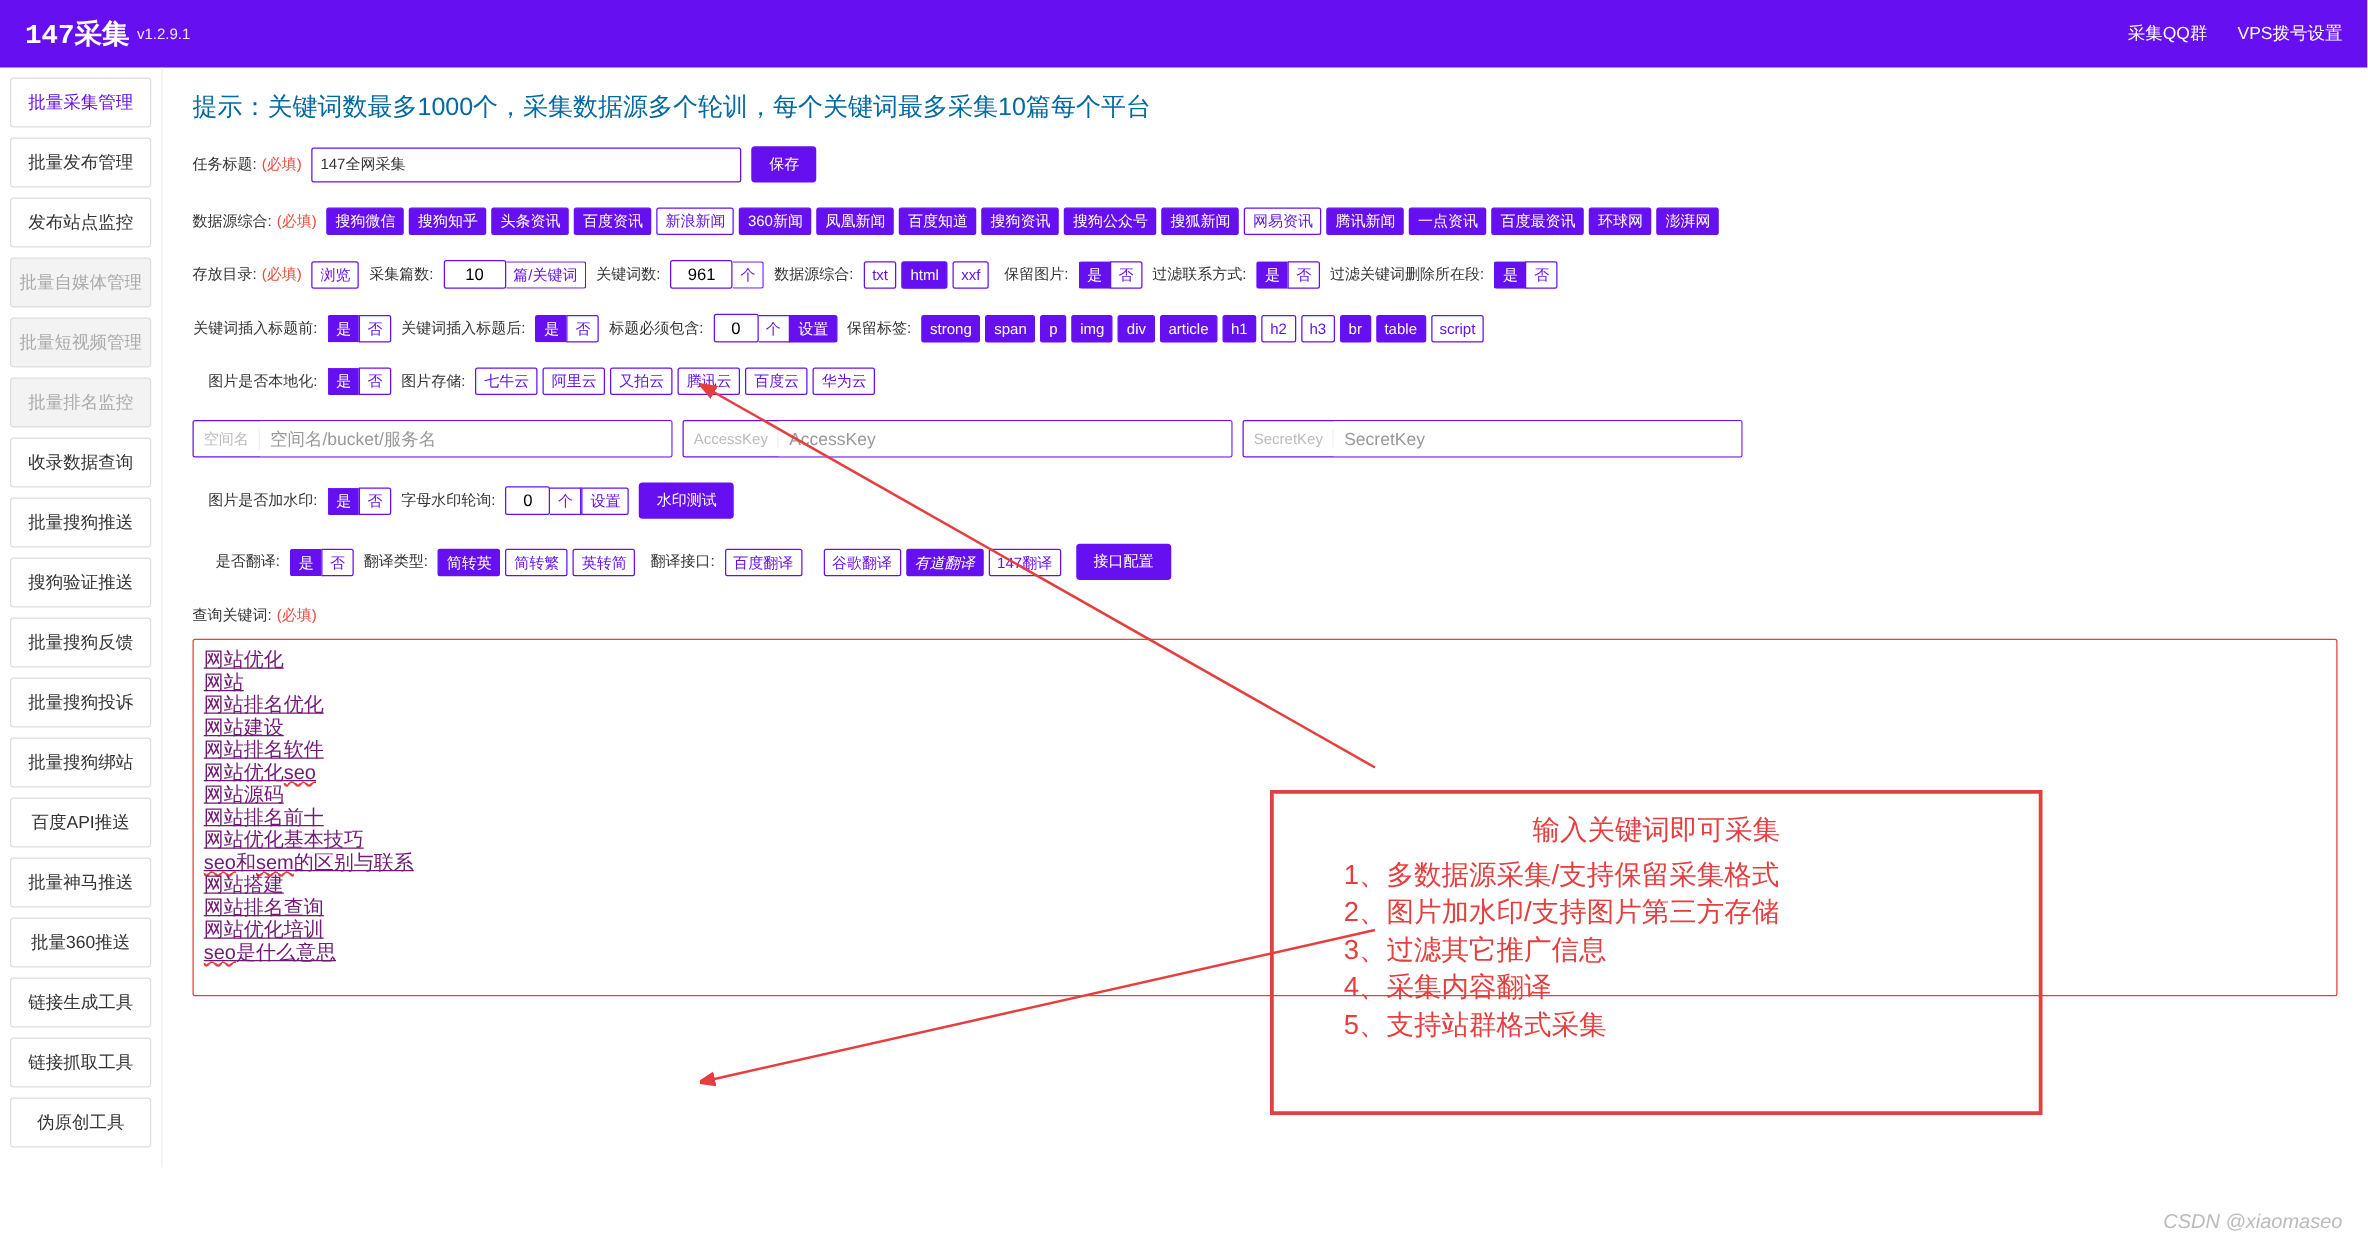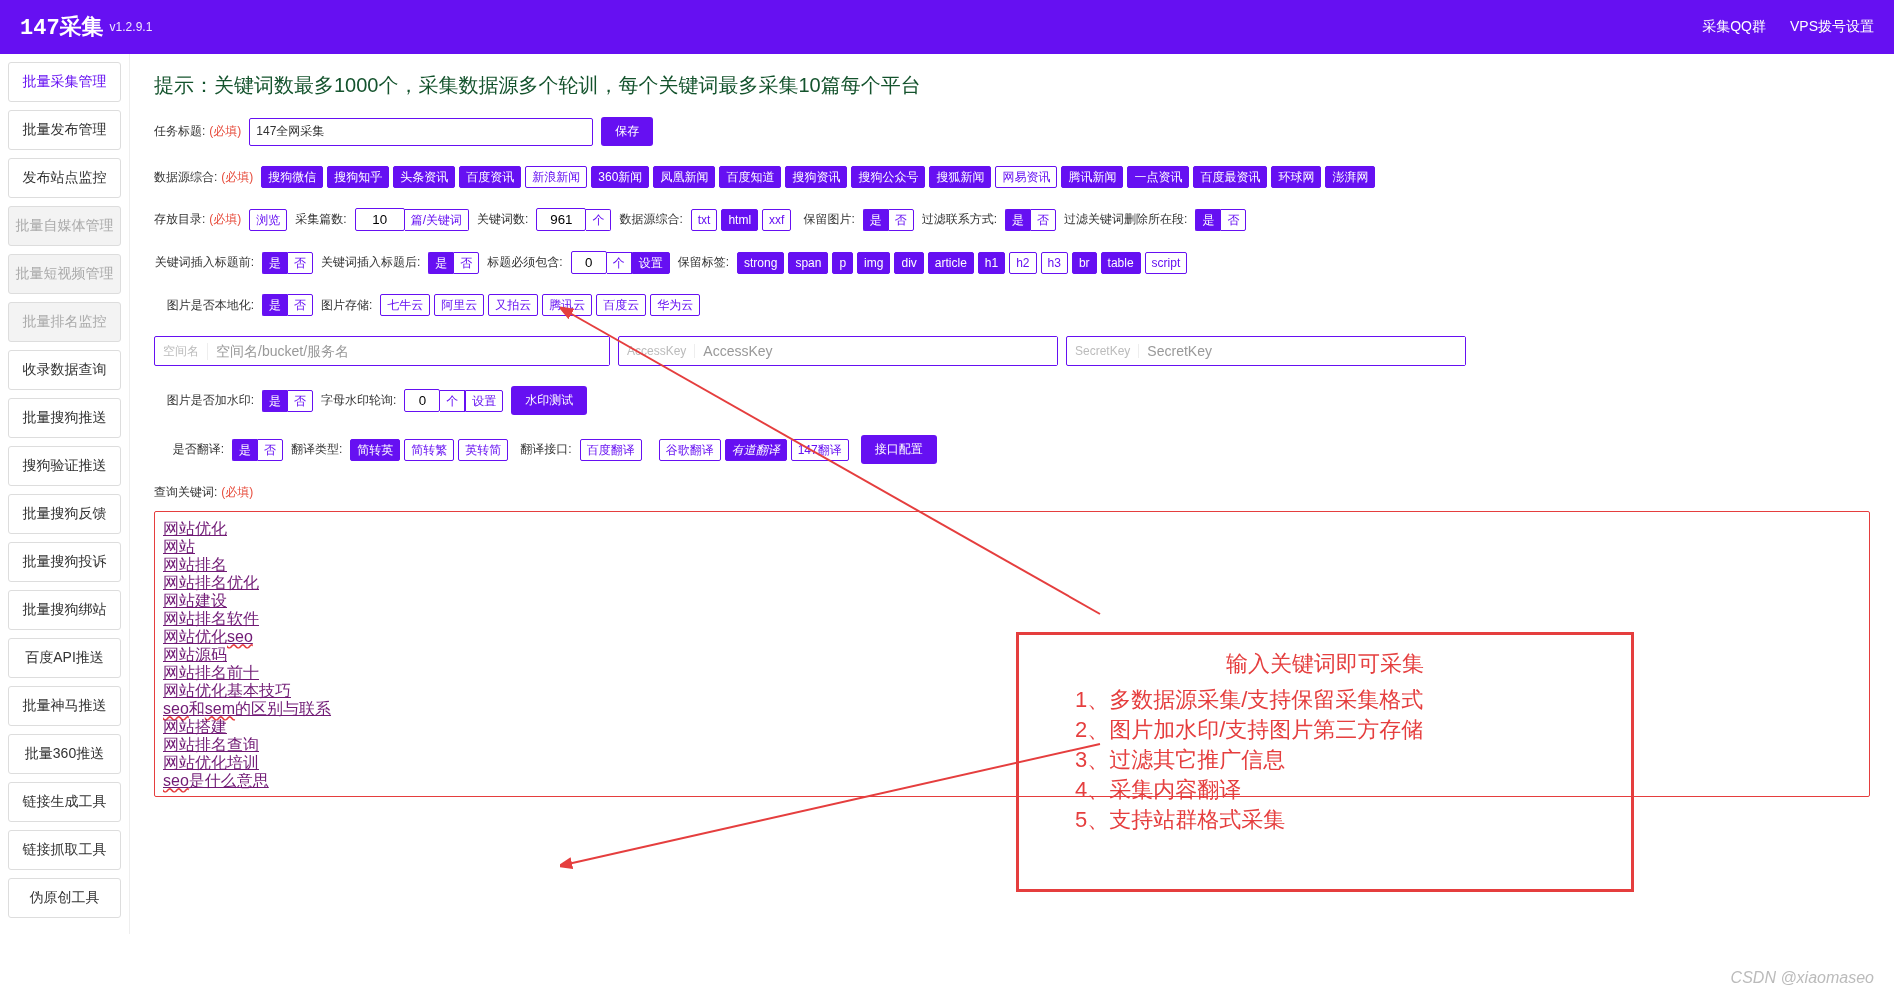--- a/index.html
+++ b/index.html
@@ -8,21 +8,21 @@
 .header .title { font-size: 22px; font-weight: bold; font-family: Liberation Mono, monospace; }
 .header .ver { font-size: 12px; margin-left: 6px; opacity: .9; }
 .header .spacer { flex: 1; }
 .header a { color: #fff; text-decoration: none; margin-left: 24px; font-size: 14px; }
 .layout { display: flex; }
 .sidebar { width: 130px; padding: 8px; border-right: 1px solid #eee; }
 .sidebar .item { border: 1px solid #ddd; border-radius: 3px; margin-bottom: 8px; text-align: center; padding: 10px 0; font-size: 14px; cursor: pointer; color: #333; }
 .sidebar .item.active { color: #6610f2; }
 .sidebar .item.disabled { background: #f3f3f3; color: #aaa; }
 .main { flex: 1; padding: 18px 24px; position: relative; }
-.hint { font-size: 20px; color: #14532d; margin-bottom: 18px; }
+.hint { font-size: 20px; color: #0369a1; margin-bottom: 18px; }
 .row { display: flex; align-items: center; margin-bottom: 16px; flex-wrap: wrap; }
 .row > * { margin-right: 8px; margin-bottom: 4px; }
 .lbl { color: #333; min-width: 70px; text-align: right; margin-right: 8px; display: inline-flex; align-items: center; justify-content: flex-end; }
 .req { color: #e74c3c; margin-left: 4px; }
 input.txt { border: 1px solid #6610f2; border-radius: 2px; padding: 4px 6px; font-size: 12px; color: #333; }
 input.txt.big { width: 344px; height: 28px; }
 .btn { background: #6610f2; color: #fff; border: none; border-radius: 3px; padding: 6px 14px; cursor: pointer; font-size: 12px; }
 .tag { display: inline-block; border: 1px solid #6610f2; color: #6610f2; padding: 2px 6px; border-radius: 2px; cursor: pointer; font-size: 12px; line-height: 16px; }
 .tag.sel { background: #6610f2; color: #fff; border-color: #6610f2; }
 .tag.grp-l { border-radius: 2px 0 0 2px; border-right: none; }
@@ -156,21 +156,21 @@
       <span class="lbl" style="min-width:100px">图片是否本地化:</span>
       <span class="flexgap" id="yn6">
           <span class="tag grp-l sel">是</span>
           <span class="tag grp-r">否</span>
         </span>
       <span class="lbl" style="min-width:0">图片存储:</span>
       <span id="stores"><span class="tag" style="margin-right: 4px;">七牛云</span><span class="tag" style="margin-right: 4px;">阿里云</span><span class="tag" style="margin-right: 4px;">又拍云</span><span class="tag" style="margin-right: 4px;">腾讯云</span><span class="tag" style="margin-right: 4px;">百度云</span><span class="tag" style="margin-right: 4px;">华为云</span></span>
     </div>
 
     <div class="row">
-      <div class="field" style="width:456px">
+      <div class="field" style="width:384px">
         <span class="flbl">空间名</span>
         <input placeholder="空间名/bucket/服务名" style="">
       </div>
       <div class="field" style="width:440px">
         <span class="flbl">AccessKey</span>
         <input placeholder="AccessKey" style="">
       </div>
       <div class="field" style="width:400px">
         <span class="flbl">SecretKey</span>
         <input placeholder="SecretKey" style="">
@@ -207,21 +207,20 @@
 
     <div class="row" style="margin-bottom:6px">
       <span class="lbl">
           <span>查询关键词:</span>
           <span class="req">(必填)</span>
         </span>
     </div>
     <div class="textarea" id="kwbox">
         <div class="line">网站优化</div>
         <div class="line">网站</div>
-        <div class="line">网站排名</div>
         <div class="line">网站排名优化</div>
         <div class="line">网站建设</div>
         <div class="line">网站排名软件</div>
         <div class="line">网站优化<span class="u">seo</span></div>
         <div class="line">网站源码</div>
         <div class="line">网站排名前十</div>
         <div class="line">网站优化基本技巧</div>
         <div class="line"><span class="u">seo</span>和<span class="u">sem</span>的区别与联系</div>
         <div class="line">网站搭建</div>
         <div class="line">网站排名查询</div>

